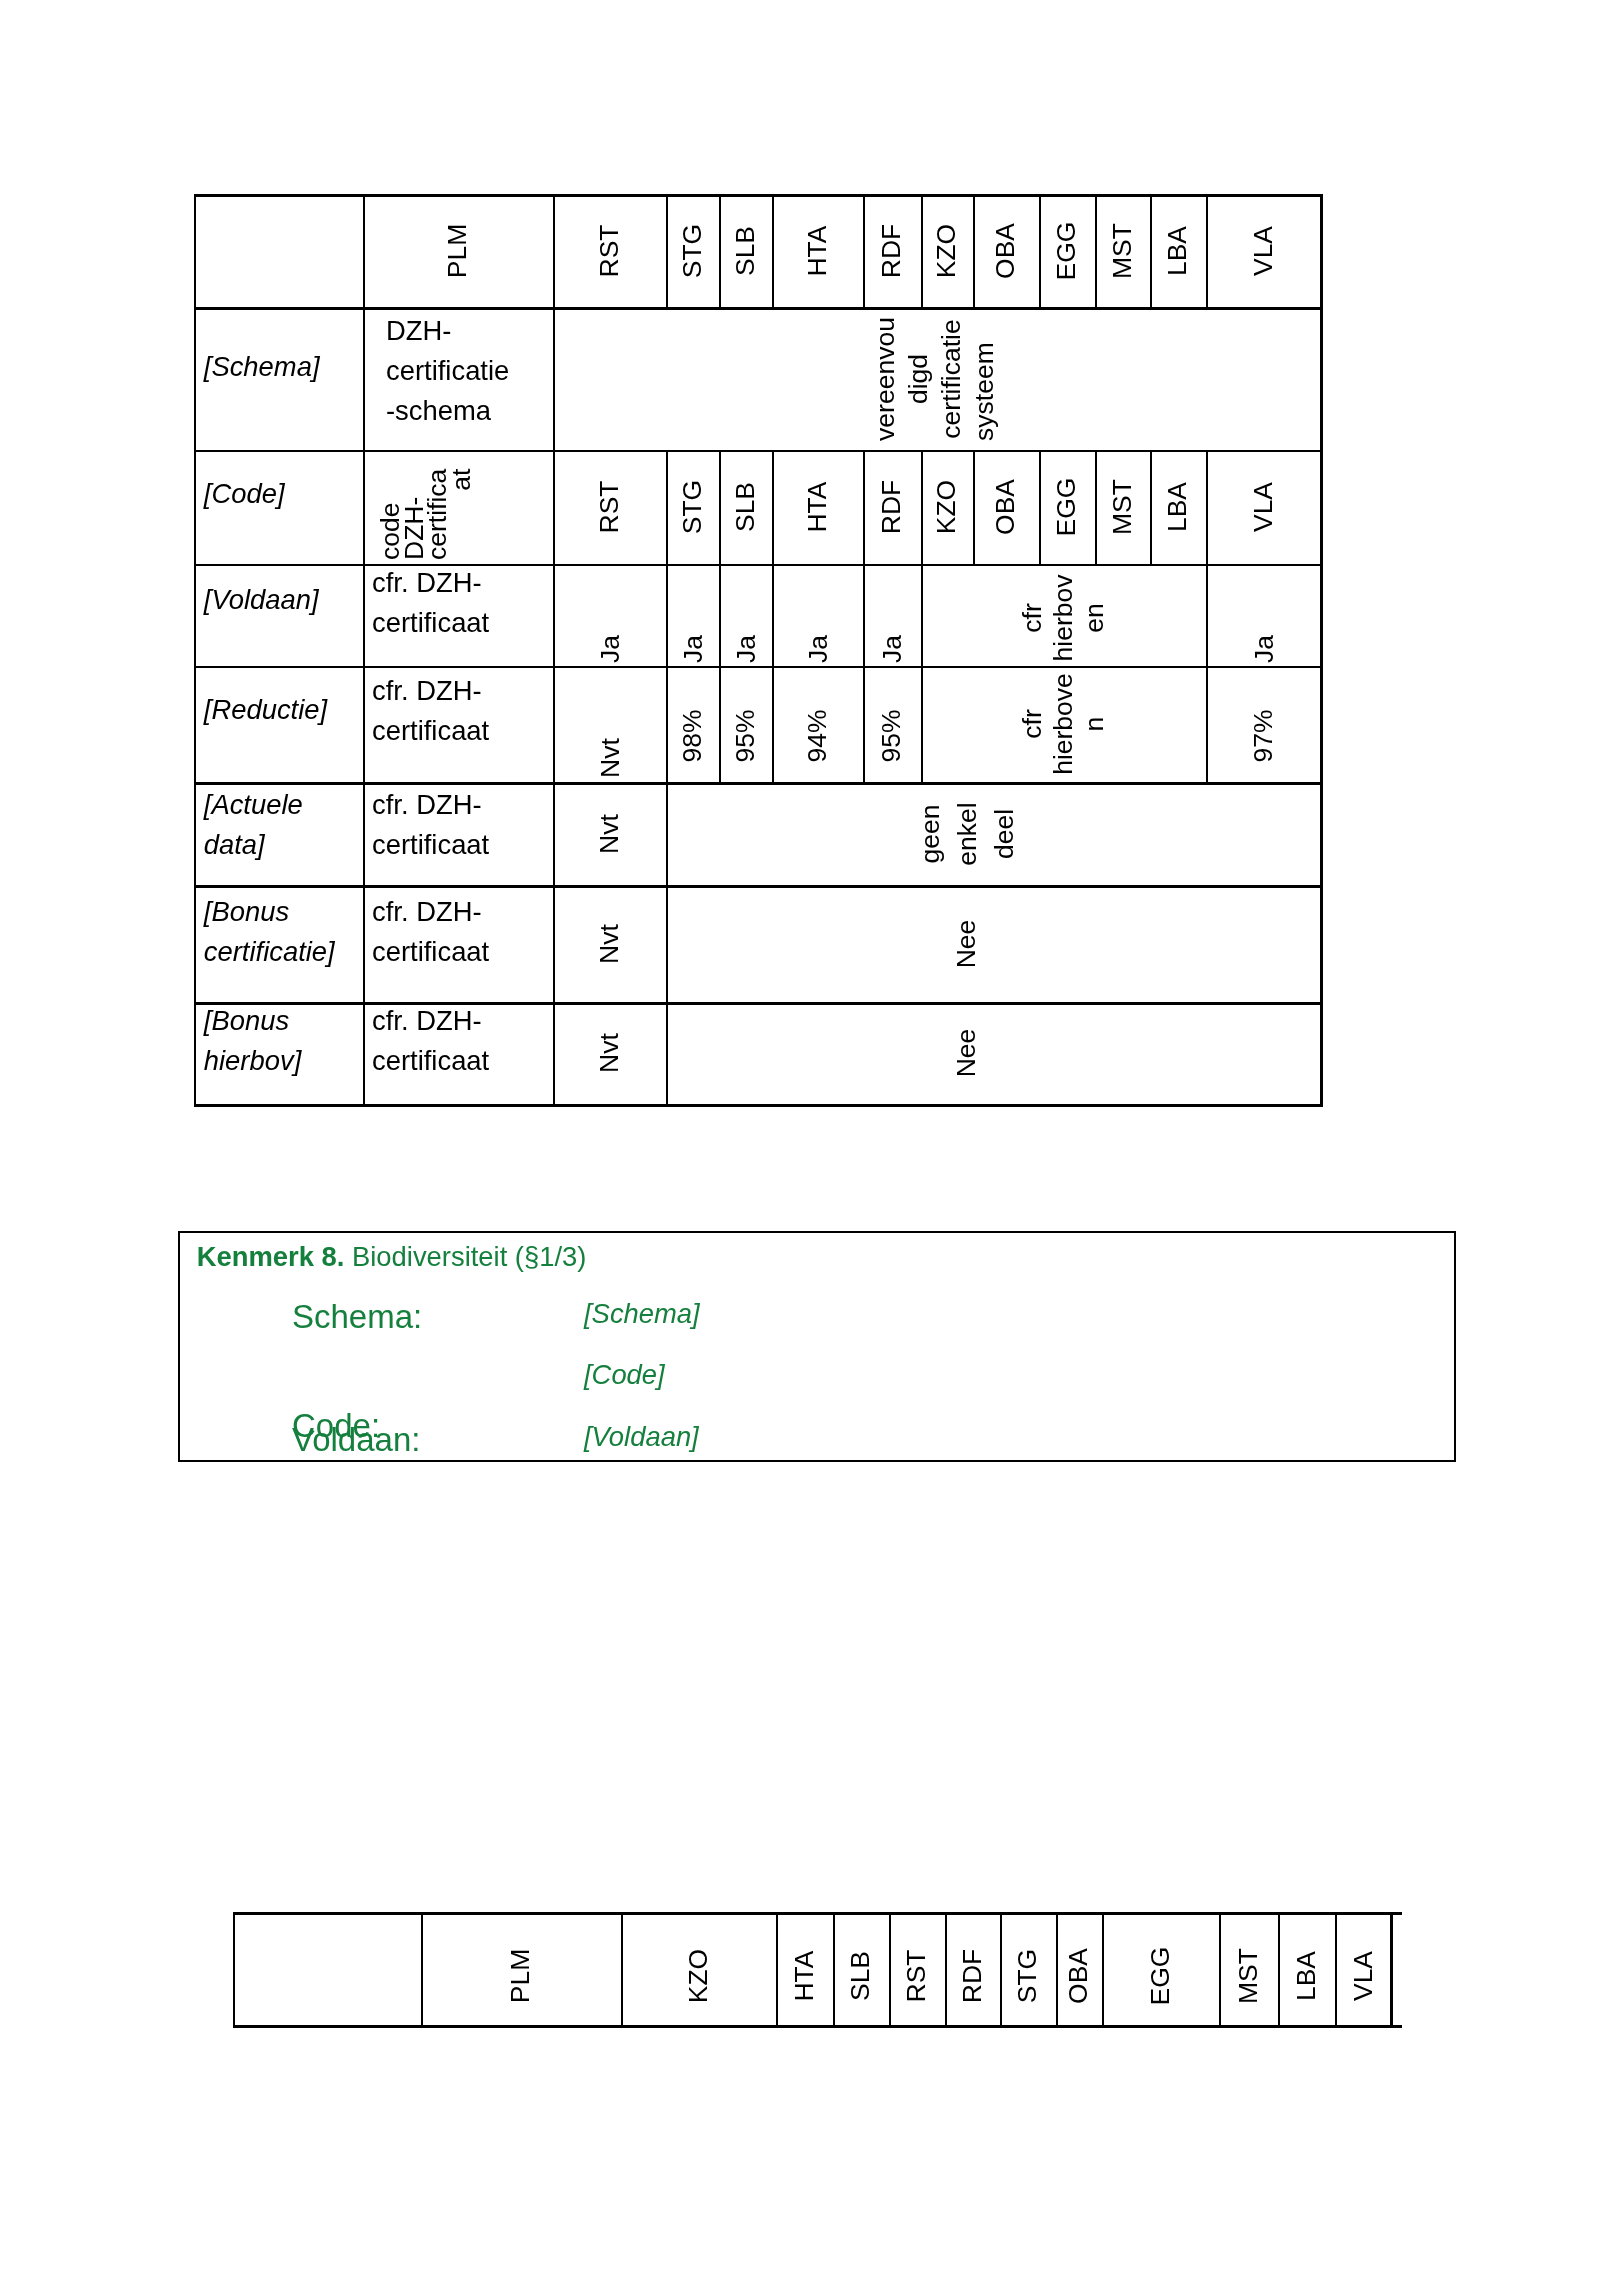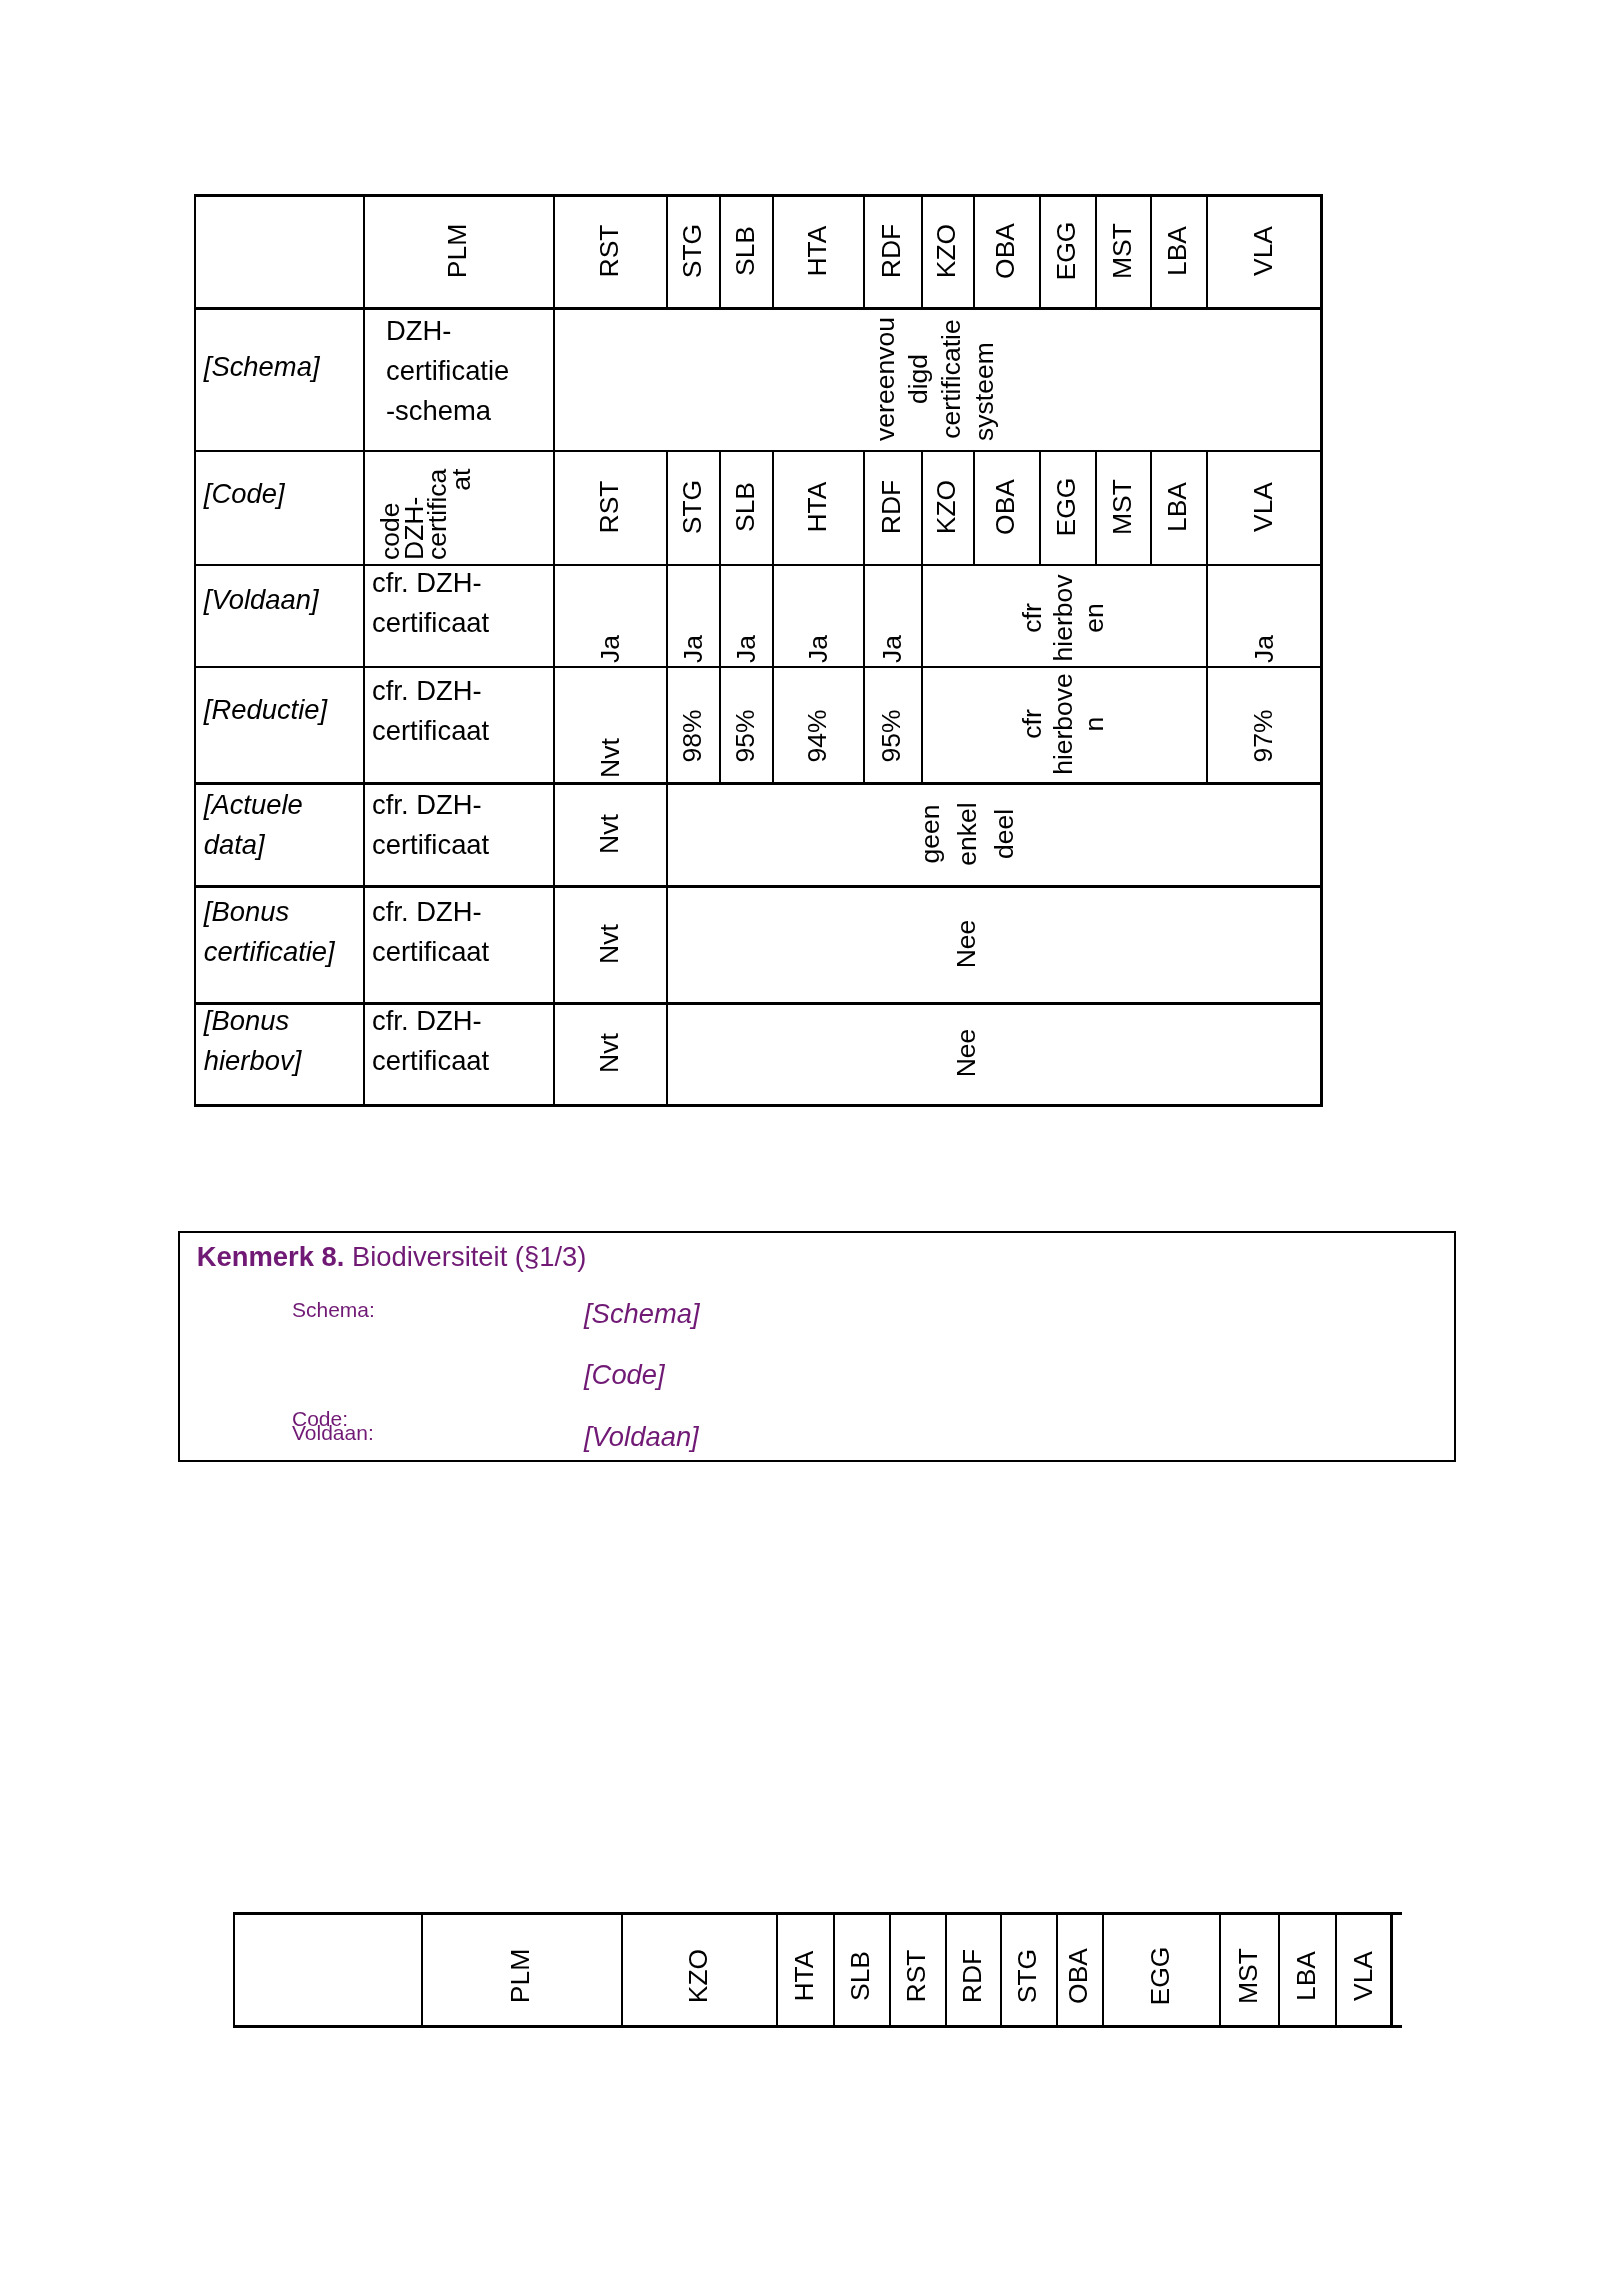--- a/index.html
+++ b/index.html
@@ -13,24 +13,24 @@
   .hline { position: absolute; background: #000; height: 2px; }
   .thick-h { height: 2.9px; }
   .thick-v { width: 2.9px; }
 
   .rot { position: absolute; left: 50%; top: 50%; transform: translate(-50%, -50%) rotate(-90deg);
          white-space: nowrap; font-size: 26.5px; line-height: 1.25; text-align: center; }
   .rowlabel { position: absolute; font-style: italic; font-size: 27.4px; line-height: 40px; }
   .plmtext { position: absolute; font-size: 27.4px; line-height: 40px; }
 
   .kenmerk-box { position: absolute; left: 178px; top: 1231px; width: 1278px; height: 231px;
-                 border: 2px solid #000; box-sizing: border-box; color: #701a75; }
+                 border: 2px solid #000; box-sizing: border-box; color: #15803d; }
   .kenmerk-title { position: absolute; left: 16.7px; top: 7.8px; font-size: 27.4px; }
   .kenmerk-title b { font-weight: bold; }
-  .kenmerk-row { position: absolute; left: 112px; font-size: 21px; }
+  .kenmerk-row { position: absolute; left: 112px; font-size: 33px; }
   .kenmerk-val { position: absolute; left: 404px; font-size: 27.4px; font-style: italic; }
 
   .para { position: absolute; left: 194px; width: 1274px; font-size: 26.5px; line-height: 40px; }
 </style>
 </head>
 <body>
 
 <div class="page">
 
   <div id="table1" style="position:absolute; left:194px; top:194px; width:1129px; height:913px;">

